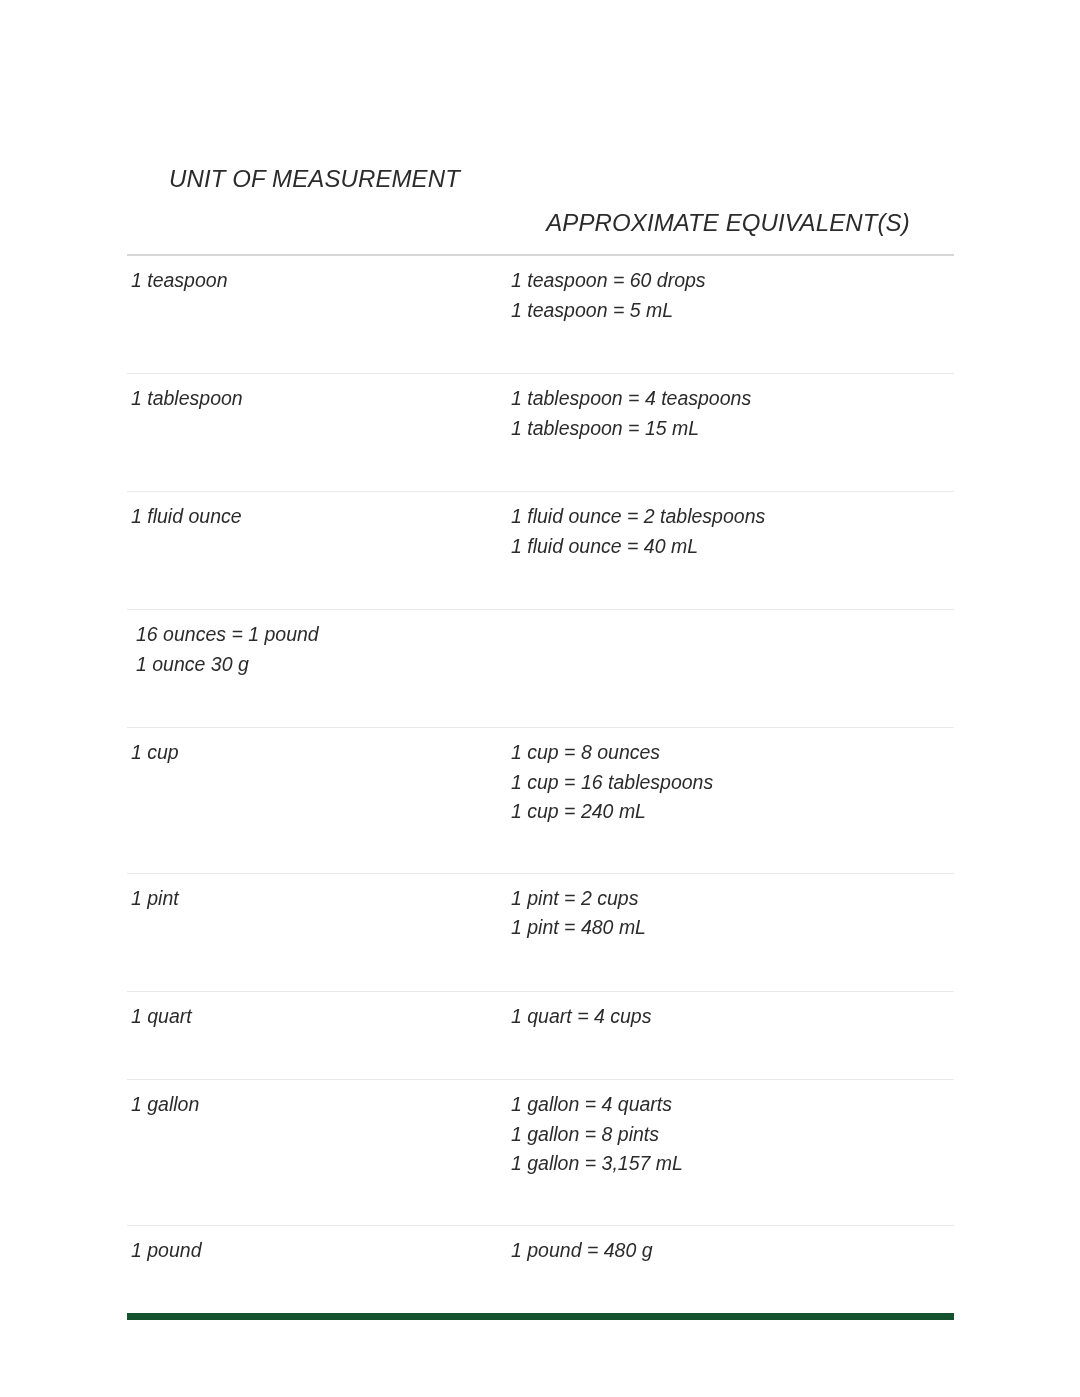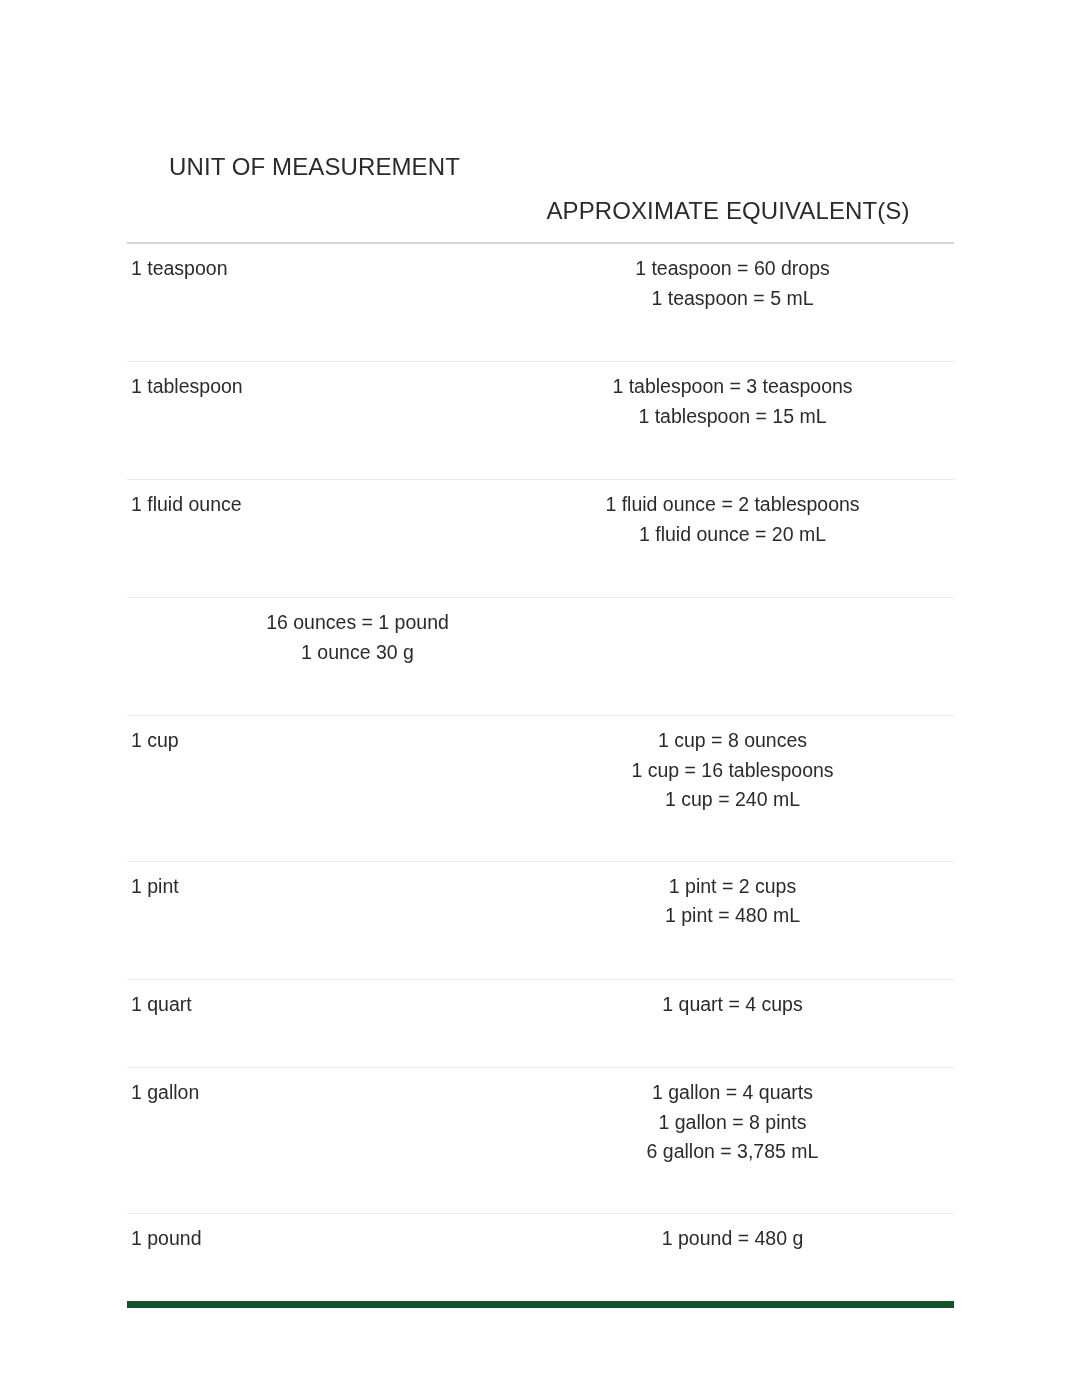--- a/index.html
+++ b/index.html
@@ -20,22 +20,23 @@
   .page {
     position: relative;
     width: 1080px;
     height: 1397px;
     box-sizing: border-box;
   }
 
   .content {
     position: absolute;
     left: 127px;
-    top: 152px;
+    top: 164px;
     width: 827px;
+    font-style: italic;
   }
 
   
   .thead {
     display: flex;
     width: 100%;
     padding-bottom: 16px;
   }
   .th {
     font-size: 24px;
@@ -73,21 +74,20 @@
     padding-bottom: 18px;
   }
   .td.col1 {
     width: 375px;
     padding-left: 4px;
     padding-right: 12px;
   }
   .td.col2 {
     width: 452px;
     padding-left: 9px;
-    text-align: center;
   }
 
   
   .trow.lines2 .td { padding-bottom: 48px; }
   .trow.lines3 .td { padding-bottom: 46px; }
 
   .eq-line {
     display: block;
     white-space: nowrap;
   }
@@ -107,29 +107,29 @@
         <div class="trow lines2">
           <div class="td col1">1 teaspoon</div>
           <div class="td col2">
             <span class="eq-line">1 teaspoon = 60 drops</span>
             <span class="eq-line">1 teaspoon = 5 mL</span>
           </div>
         </div>
         <div class="trow lines2">
           <div class="td col1">1 tablespoon</div>
           <div class="td col2">
-            <span class="eq-line">1 tablespoon = 3 teaspoons</span>
+            <span class="eq-line">1 tablespoon = 4 teaspoons</span>
             <span class="eq-line">1 tablespoon = 15 mL</span>
           </div>
         </div>
         <div class="trow lines2">
           <div class="td col1">1 fluid ounce</div>
           <div class="td col2">
             <span class="eq-line">1 fluid ounce = 2 tablespoons</span>
-            <span class="eq-line">1 fluid ounce = 20 mL</span>
+            <span class="eq-line">1 fluid ounce = 40 mL</span>
           </div>
         </div>
         <div class="trow lines2">
           <div class="td col2">
             <span class="eq-line">16 ounces = 1 pound</span>
             <span class="eq-line">1 ounce 30 g</span>
           </div>
         </div>
         <div class="trow lines3">
           <div class="td col1">1 cup</div>
@@ -150,21 +150,21 @@
           <div class="td col1">1 quart</div>
           <div class="td col2">
             <span class="eq-line">1 quart = 4 cups</span>
           </div>
         </div>
         <div class="trow lines3">
           <div class="td col1">1 gallon</div>
           <div class="td col2">
             <span class="eq-line">1 gallon = 4 quarts</span>
             <span class="eq-line">1 gallon = 8 pints</span>
-            <span class="eq-line">6 gallon = 3,785 mL</span>
+            <span class="eq-line">1 gallon = 3,157 mL</span>
           </div>
         </div>
         <div class="trow lines2">
           <div class="td col1">1 pound</div>
           <div class="td col2">
             <span class="eq-line">1 pound = 480 g</span>
           </div>
         </div>
       </div>
 

